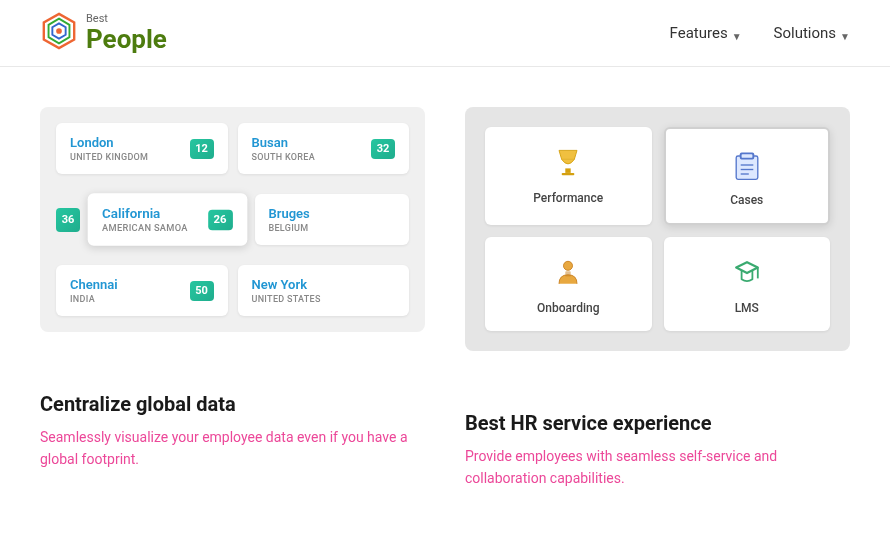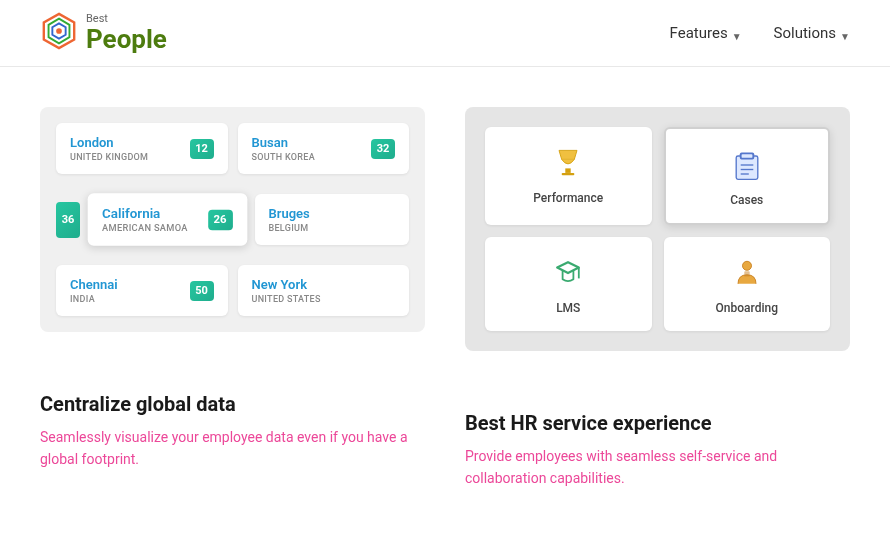--- a/index.html
+++ b/index.html
@@ -118,21 +118,21 @@
         <div class="location-card">
           <div class="location-info">
             <span class="location-city">Busan</span>
             <span class="location-country">SOUTH KOREA</span>
           </div>
           <span class="location-badge">32</span>
         </div>
       </div>
 
       <div class="grid-row" style="align-items: center;">
-        <div style="background:linear-gradient(135deg,#26c6a0,#1fad8d);color:#fff;border-radius:4px;font-size:11px;font-weight:700;width:24px;height:36px;display:flex;align-items:center;justify-content:center;flex-shrink:0;">36</div>
+        <div style="background:linear-gradient(135deg,#26c6a0,#1fad8d);color:#fff;border-radius:4px;font-size:11px;font-weight:700;width:24px;height:24px;display:flex;align-items:center;justify-content:center;flex-shrink:0;">36</div>
         <div class="location-card highlighted" style="flex:1;">
           <div class="location-info">
             <span class="location-city">California</span>
             <span class="location-country">AMERICAN SAMOA</span>
           </div>
           <span class="location-badge">26</span>
         </div>
         <div class="location-card" style="flex:1;">
           <div class="location-info">
             <span class="location-city">Bruges</span>
@@ -189,38 +189,38 @@
             <line x1="13" y1="25" x2="27" y2="25" stroke="#5577cc" stroke-width="1.5"></line>
             <line x1="13" y1="30" x2="22" y2="30" stroke="#5577cc" stroke-width="1.5"></line>
           </svg>
         </div>
         <span class="hr-label">Cases</span>
       </div>
 
       <div class="hr-card">
         <div class="hr-icon">
           <svg viewBox="0 0 40 40" width="36" height="36" xmlns="http://www.w3.org/2000/svg">
+            <circle cx="20" cy="12" r="5" fill="#e8a840" stroke="#c88020" stroke-width="1"></circle>
+            <path d="M10 32 Q10 22 20 22 Q30 22 30 32" fill="#e8a840" stroke="#c88020" stroke-width="1"></path>
+            <rect x="17" y="18" width="6" height="6" rx="1" fill="#c88020" opacity="0.5"></rect>
+          </svg>
+        </div>
+        <span class="hr-label">Onboarding</span>
+      </div>
+
+      <div class="hr-card">
+        <div class="hr-icon">
+          <svg viewBox="0 0 40 40" width="36" height="36" xmlns="http://www.w3.org/2000/svg">
             <path d="M20 8 L32 14 L20 20 L8 14 Z" fill="none" stroke="#3aaa70" stroke-width="2.5" stroke-linejoin="round"></path>
             <path d="M14 17 L14 27 Q20 31 26 27 L26 17" fill="none" stroke="#3aaa70" stroke-width="2" stroke-linejoin="round"></path>
             <line x1="32" y1="14" x2="32" y2="26" stroke="#3aaa70" stroke-width="2"></line>
           </svg>
         </div>
         <span class="hr-label">LMS</span>
       </div>
-
-      <div class="hr-card">
-        <div class="hr-icon">
-          <svg viewBox="0 0 40 40" width="36" height="36" xmlns="http://www.w3.org/2000/svg">
-            <circle cx="20" cy="12" r="5" fill="#e8a840" stroke="#c88020" stroke-width="1"></circle>
-            <path d="M10 32 Q10 22 20 22 Q30 22 30 32" fill="#e8a840" stroke="#c88020" stroke-width="1"></path>
-            <rect x="17" y="18" width="6" height="6" rx="1" fill="#c88020" opacity="0.5"></rect>
-          </svg>
-        </div>
-        <span class="hr-label">Onboarding</span>
-      </div>
     </div>
 
     <div>
       <h2 class="section-title">Best HR service experience</h2>
       <p class="section-desc" style="margin-top:10px;">Provide employees with seamless self-service and collaboration capabilities.</p>
     </div>
   </div>
 
 </div>
 

